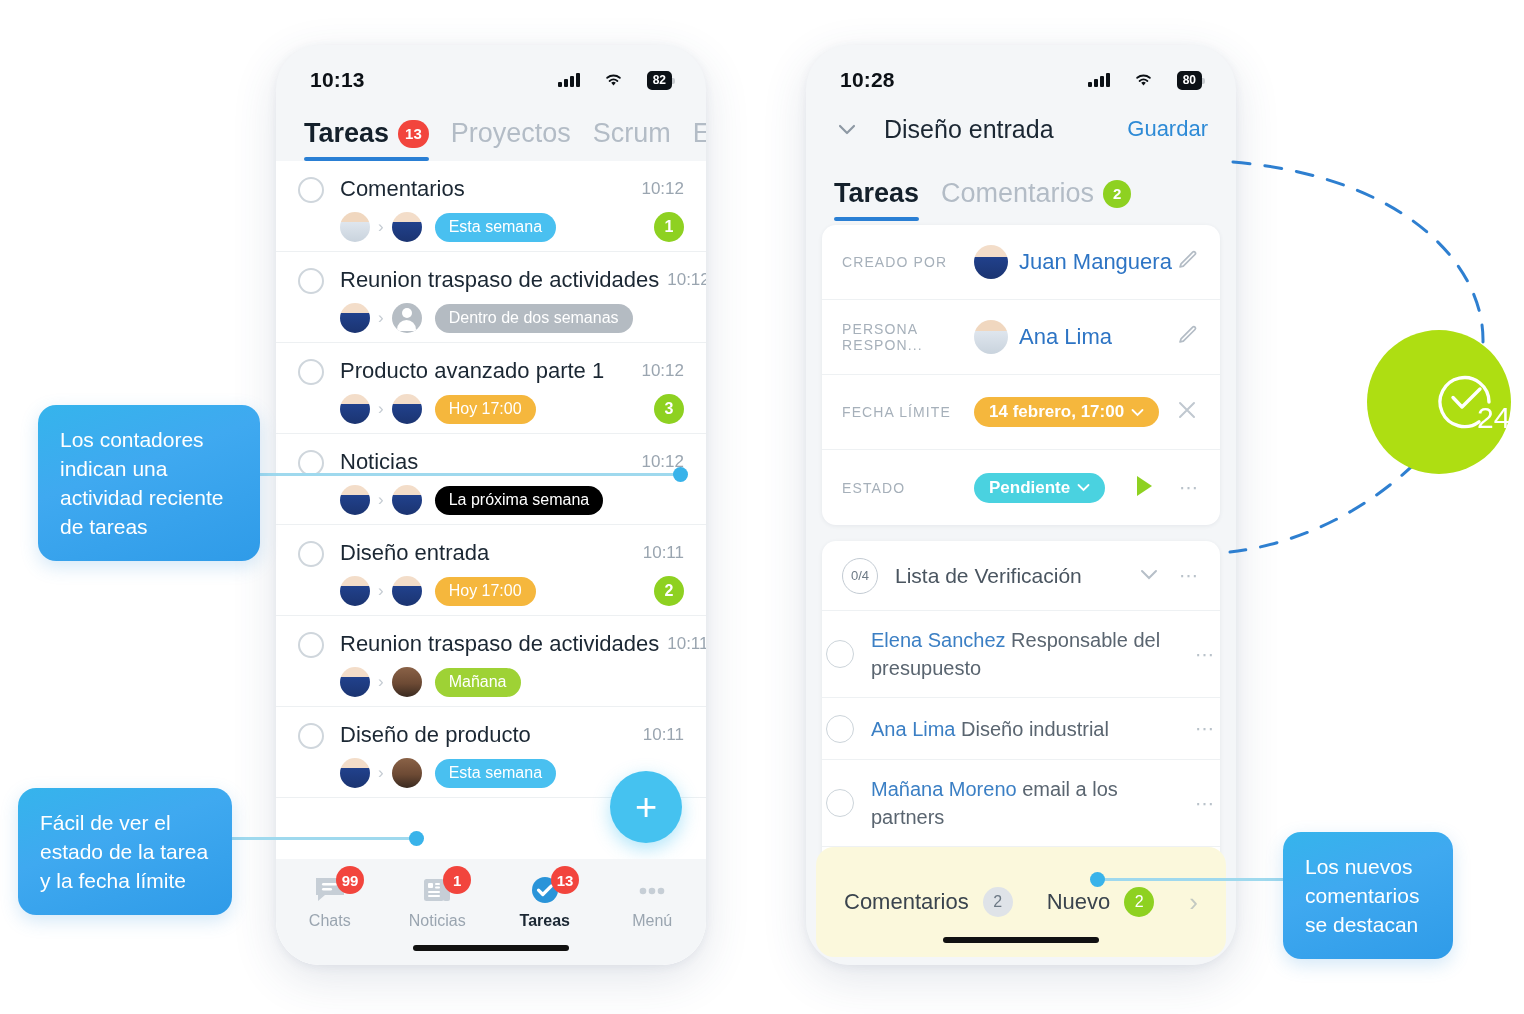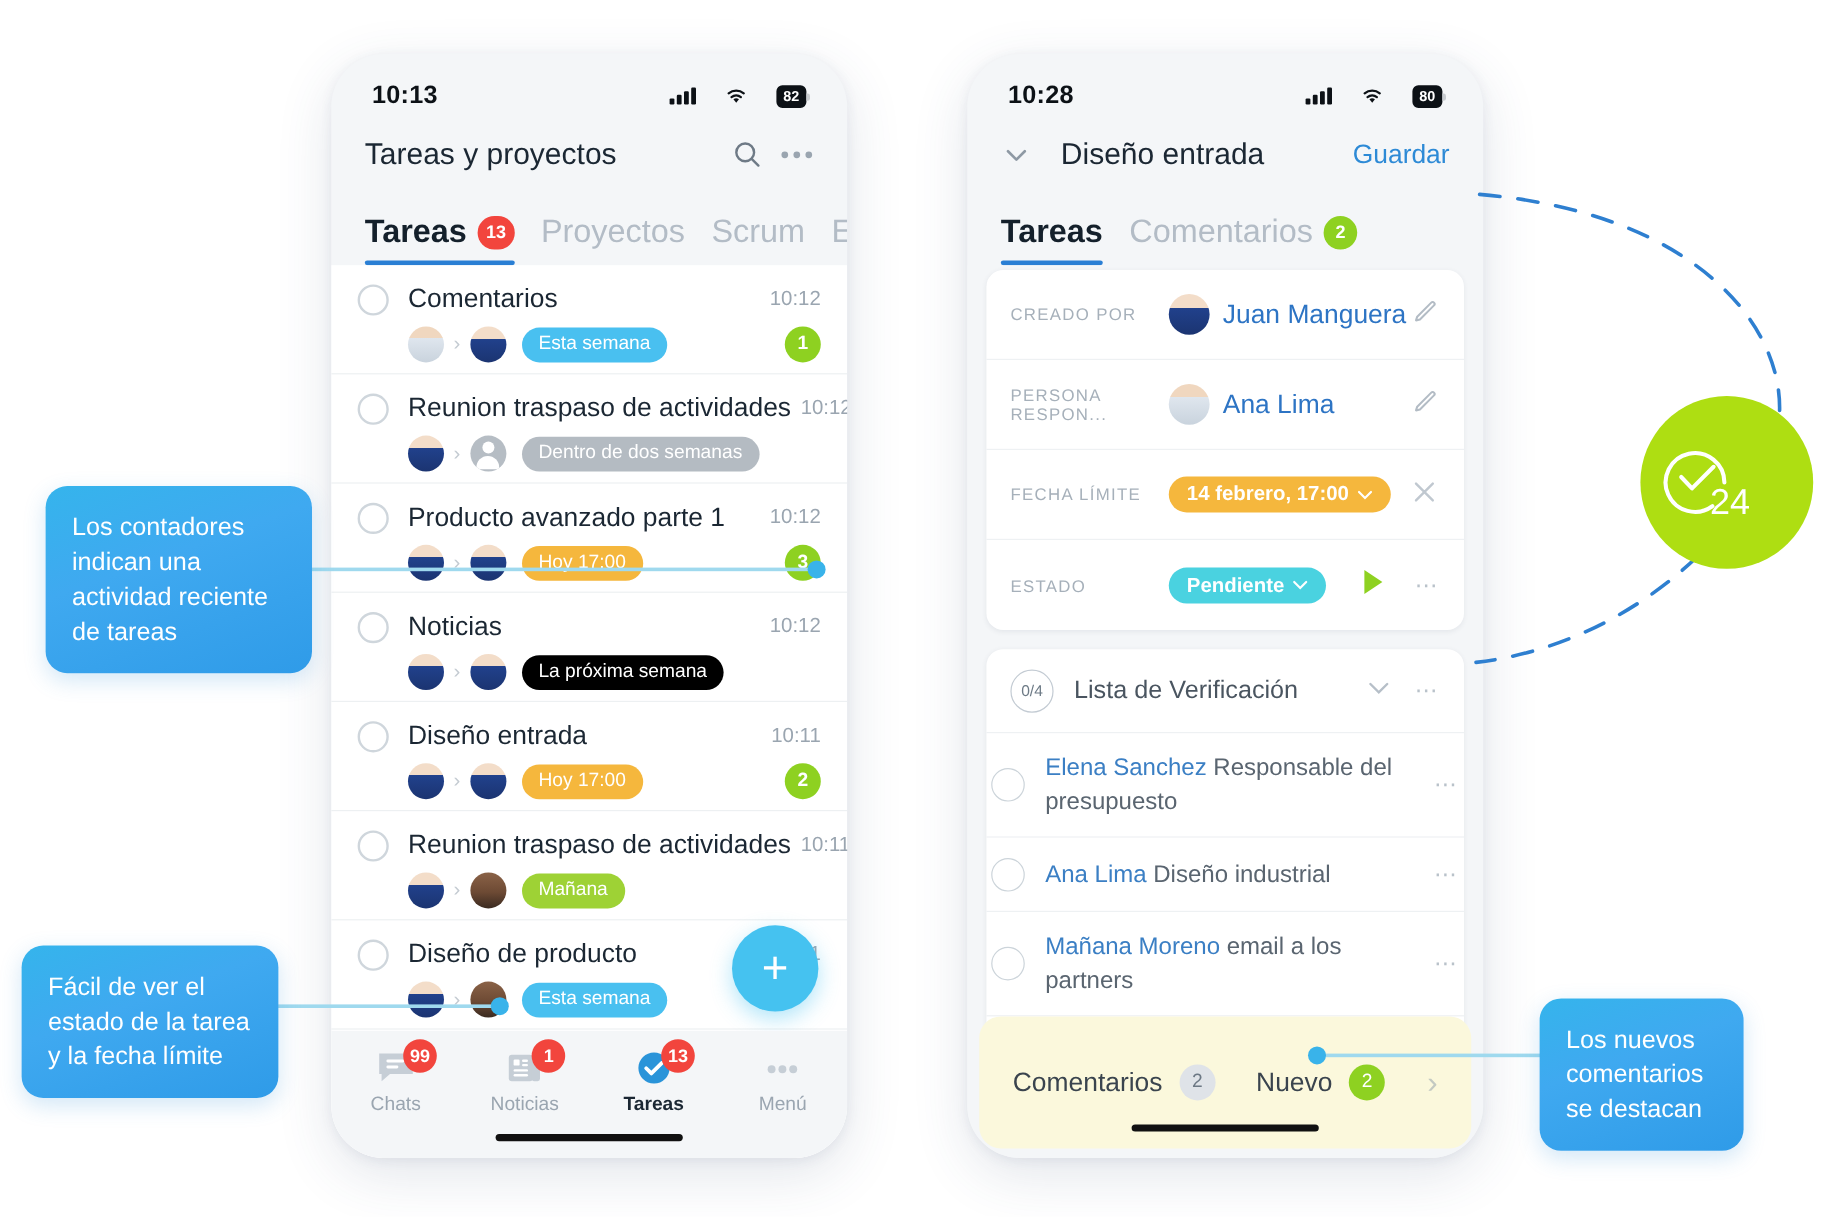--- a/index.html
+++ b/index.html
@@ -206,21 +206,21 @@
   #cn1 .dot { right: -2px; }
   #cn2 { left: 230px; top: 837px; width: 192px; }
   #cn2 .dot { right: -2px; }
   #cn3 { left: 1092px; top: 878px; width: 196px; }
   #cn3 .dot { left: -2px; }
 
   
   #badge24 {
     position: absolute; left: 1367px; top: 330px; width: 144px; height: 144px;
     border-radius: 50%; background: #aede12;
-    display: flex; align-items: center; justify-content: flex-start;
+    display: flex; align-items: center; justify-content: flex-end;
   }
   #arc { position: absolute; left: 1215px; top: 140px; width: 300px; height: 420px; pointer-events: none; }
 
   .suit-av { background: linear-gradient(180deg,#f3ddc9 0%,#f3ddc9 34%,#21418c 34%,#1b3471 100%); }
   .face-av { background: linear-gradient(180deg,#8a6247 0%,#6d4a34 55%,#3a2a20 100%); }
   .woman-av { background: linear-gradient(180deg,#f0d7bf 0%,#f0d7bf 32%,#dfe6ee 32%,#c9d3dd 100%); }
   .silh-av { background: #b6bdc4; display: flex; align-items: flex-end; justify-content: center; }
   .silh-av::before {
     content: ""; width: 10px; height: 10px; border-radius: 50%;
     background: #fff; position: absolute; top: 5px; left: 50%; margin-left: -5px;
@@ -248,36 +248,20 @@
           </span>
         <svg width="19" height="14" viewBox="0 0 19 14">
           <path d="M9.5 12.6l2.3-2.9a3.7 3.7 0 00-4.6 0z" fill="#0c1116"></path>
           <path d="M3.2 4.8a10 10 0 0112.6 0" stroke="#0c1116" stroke-width="1.9" fill="none" stroke-linecap="round"></path>
           <path d="M5.6 7.9a6.3 6.3 0 017.8 0" stroke="#0c1116" stroke-width="1.9" fill="none" stroke-linecap="round"></path>
         </svg>
         <span class="batt">82</span>
       </span>
     </div>
 
-    <div class="navbar">
-      <span class="nav-title">Tareas y proyectos</span>
-      <span class="ic-btn">
-        <svg width="26" height="26" viewBox="0 0 26 26">
-          <circle cx="11" cy="11" r="7.4" stroke="#6e7a86" stroke-width="2" fill="none"></circle>
-          <line x1="16.4" y1="16.4" x2="22" y2="22" stroke="#6e7a86" stroke-width="2" stroke-linecap="round"></line>
-        </svg>
-      </span>
-      <span class="ic-btn">
-        <svg width="28" height="8" viewBox="0 0 28 8">
-          <circle cx="4" cy="4" r="2.8" fill="#9aa5b0"></circle>
-            <circle cx="14" cy="4" r="2.8" fill="#9aa5b0"></circle>
-            <circle cx="24" cy="4" r="2.8" fill="#9aa5b0"></circle>
-        </svg>
-      </span>
-    </div>
 
     <div class="tabstrip">
       <div class="tab active">
         <span class="lbl">Tareas</span>
         <span class="pill-badge pill-red">13</span>
       </div>
       <div class="tab">
         <span class="lbl">Proyectos</span>
       </div>
       <div class="tab">

